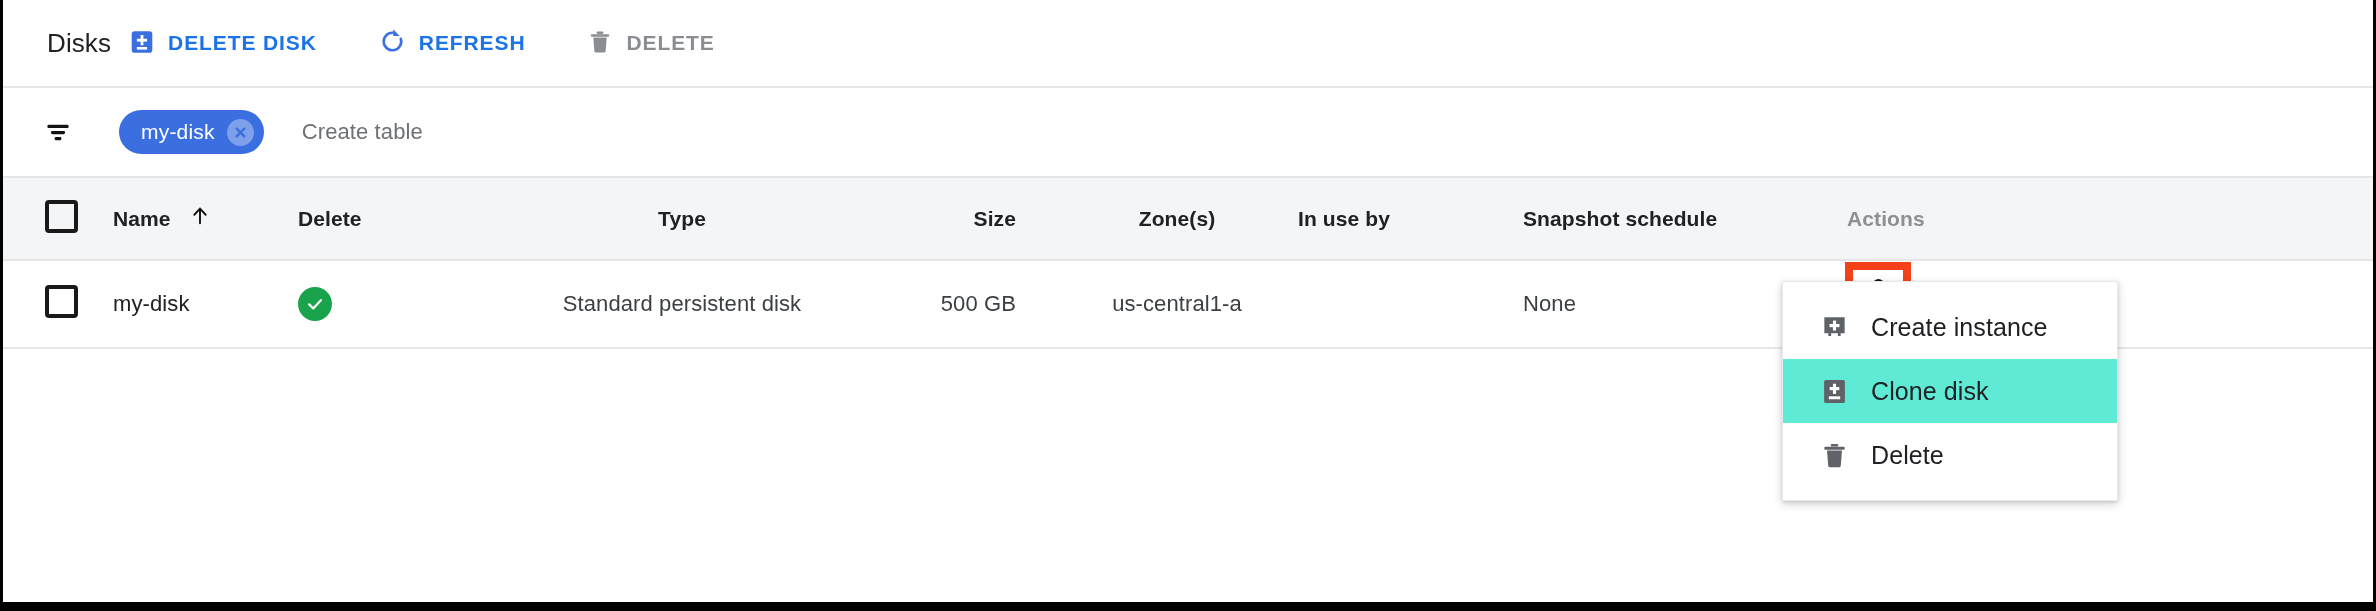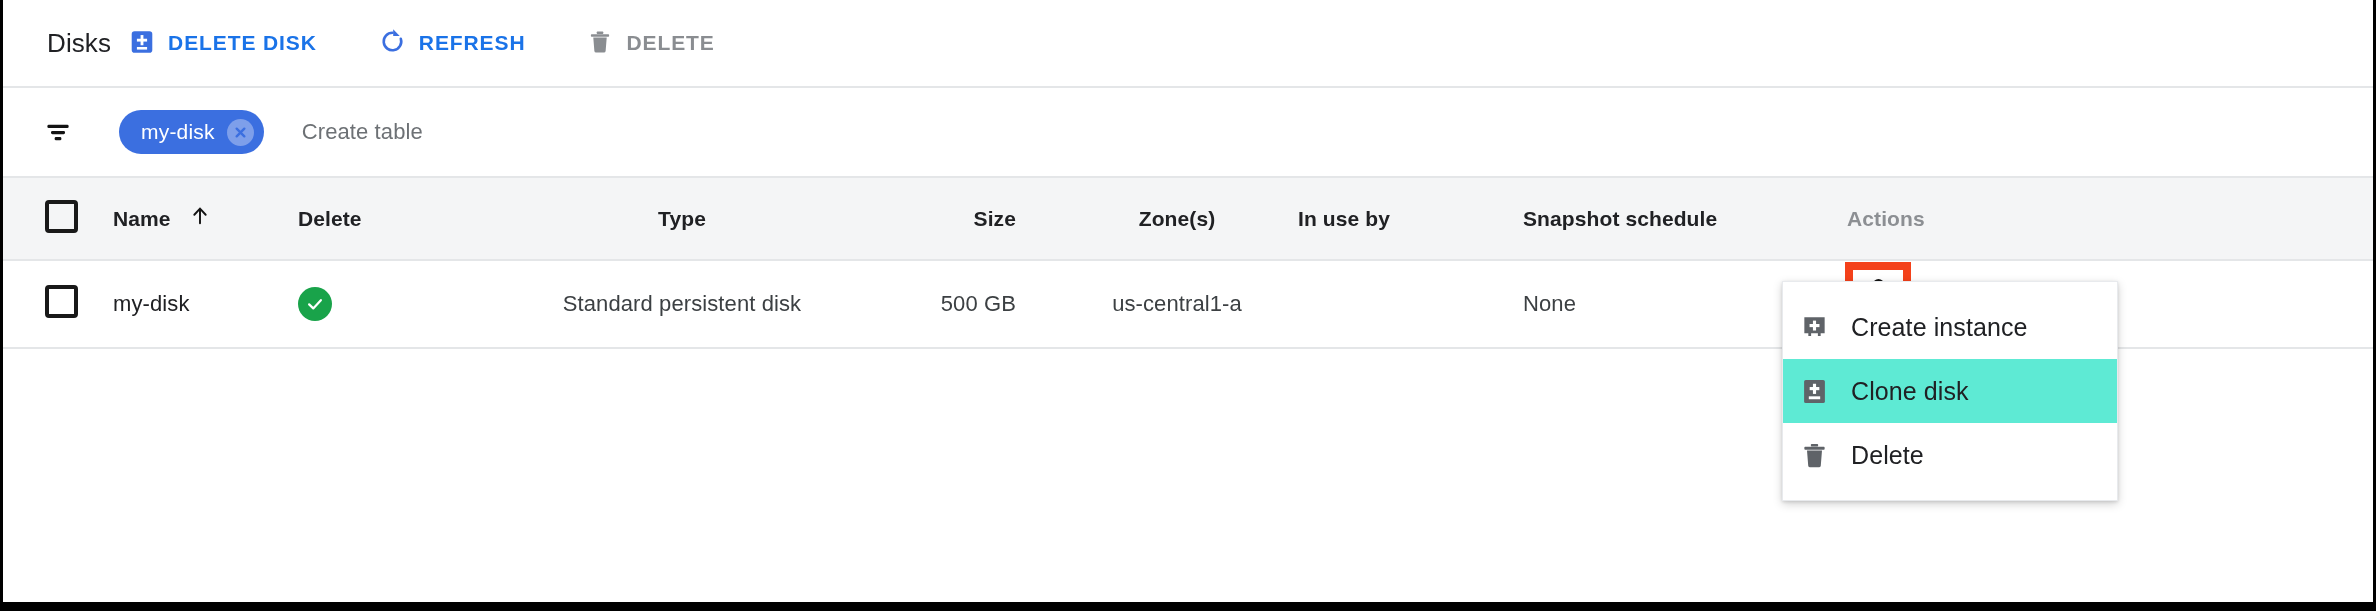--- a/index.html
+++ b/index.html
@@ -195,21 +195,21 @@
     background: #fff;
     border: 1px solid #e8eaed;
     box-shadow: 0 3px 9px rgba(0,0,0,.18), 0 1px 3px rgba(0,0,0,.12);
     padding: 13px 0 13px 0;
     z-index: 20;
   }
   .menu-item {
     display: flex;
     align-items: center;
     height: 64px;
-    padding-left: 16px;
+    padding-left: 36px;
     cursor: pointer;
   }
   .menu-item.hover { background: #5eead4; }
   .menu-icon {
     width: 30px; height: 30px;
     margin-right: 22px;
     display: flex; align-items: center; justify-content: center;
     flex: none;
   }
   .menu-label {

